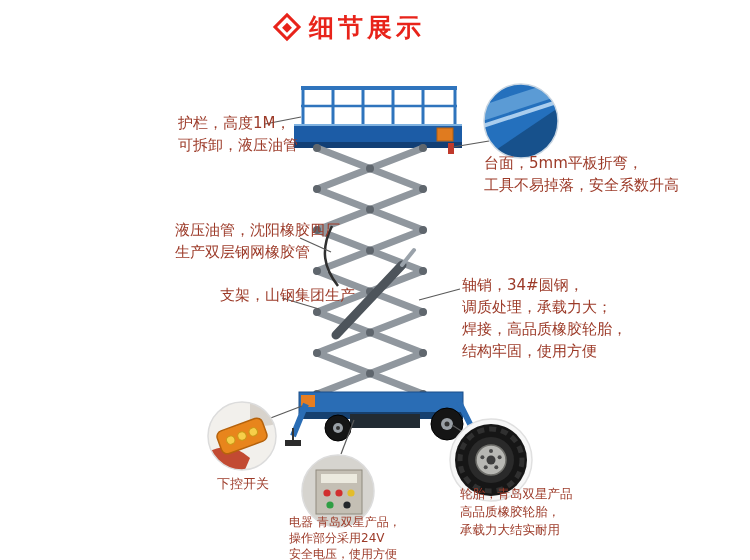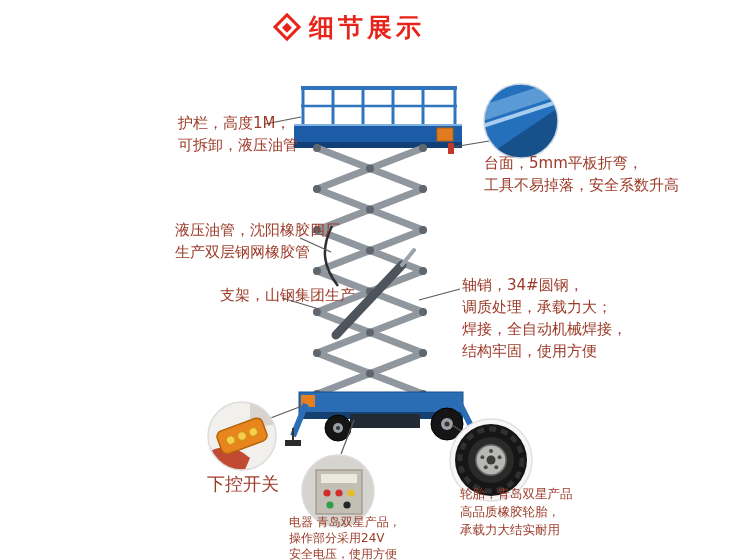--- a/index.html
+++ b/index.html
@@ -26,21 +26,21 @@
   }
   .art{position:absolute;left:0;top:0;width:750px;height:560px;}
   .note{
     position:absolute;color:var(--ann);font-size:15px;line-height:22px;white-space:nowrap;
   }
   .note-guardrail{left:178px;top:112px;}
   .note-platform{left:484px;top:152px;}
   .note-hose{left:175px;top:219px;}
   .note-frame{left:172px;top:284px;margin-left:48px;}
   .note-pin{left:462px;top:274px;}
-  .note-remote{left:204px;top:473px;width:78px;text-align:center;font-size:18px;}
+  .note-remote{left:204px;top:473px;width:78px;text-align:center;font-size:13px;}
   .note-electric{left:289px;top:514px;font-size:12px;line-height:16px;}
   .note-tire{left:460px;top:485px;font-size:12.5px;line-height:18px;}
 </style>
 </head>
 <body>
 
 <div class="canvas">
 
   <div class="header">
     <span class="diamond-outer">
@@ -238,21 +238,21 @@
     <div>生产双层钢网橡胶管</div>
   </div>
 
   <div class="note note-frame">
     <div>支架，山钢集团生产</div>
   </div>
 
   <div class="note note-pin">
     <div>轴销，34#圆钢，</div>
     <div>调质处理，承载力大；</div>
-    <div>焊接，全自动机械焊接，</div>
+    <div>焊接，高品质橡胶轮胎，</div>
     <div>结构牢固，使用方便</div>
   </div>
 
   <div class="note note-remote">
     <div>下控开关</div>
   </div>
 
   <div class="note note-electric">
     <div>电器 青岛双星产品，</div>
     <div>操作部分采用24V</div>

